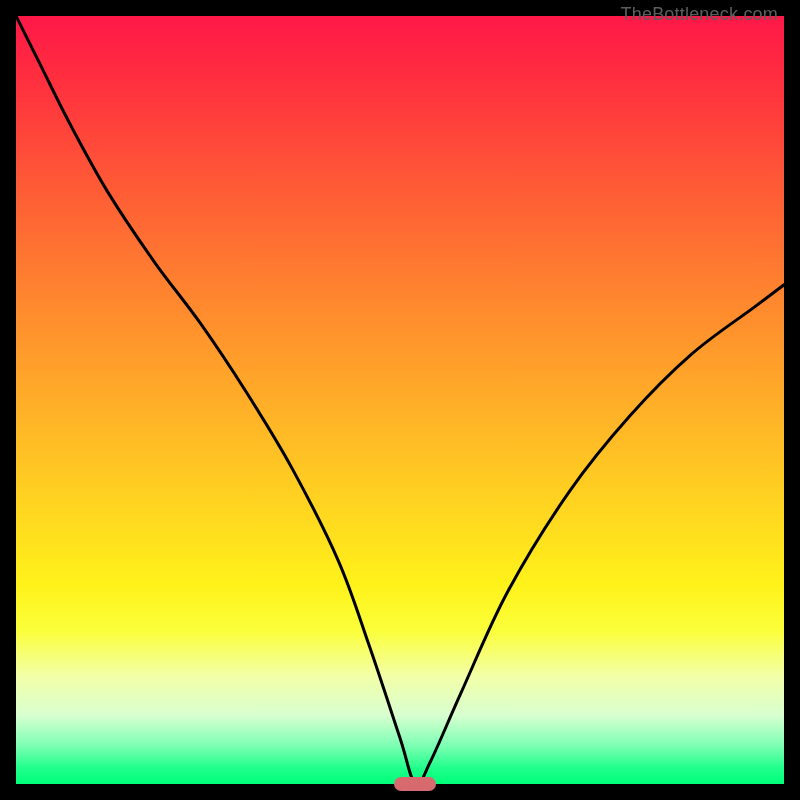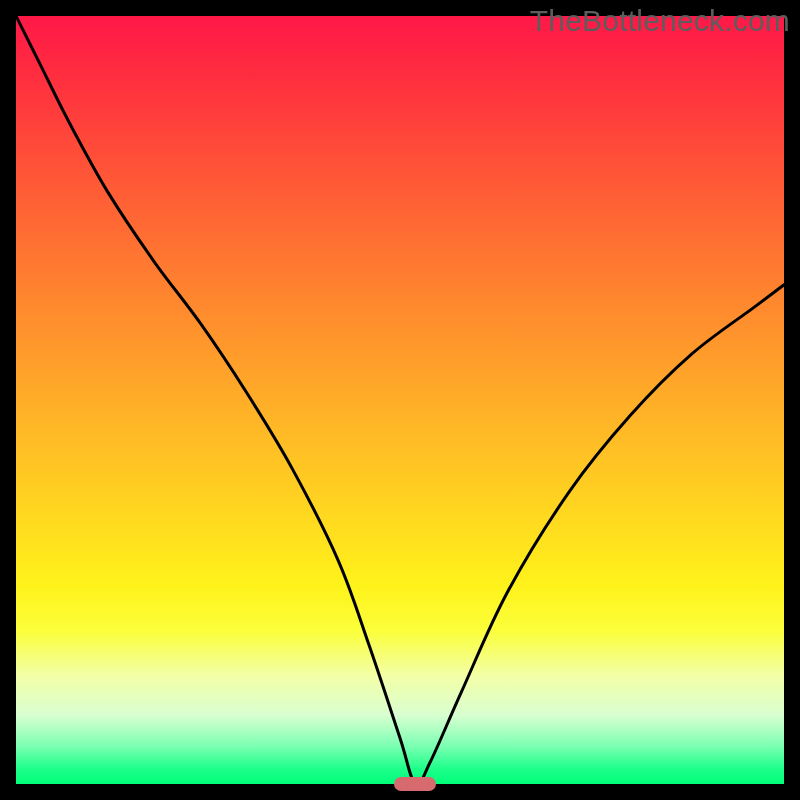--- a/index.html
+++ b/index.html
@@ -13,23 +13,23 @@
   }
   .frame {
     position: relative;
     width: 800px;
     height: 800px;
     background: #000;
   }
   .watermark {
     position: absolute;
     top: 4px;
-    right: 10px;
+    right: 22px;
     color: #5d5d5d;
-    font-size: 30px;
+    font-size: 18px;
     font-weight: 500;
     letter-spacing: 0.2px;
     z-index: 5;
   }
   .plot {
     position: absolute;
     left: 16px;
     top: 16px;
     width: 768px;
     height: 768px;

